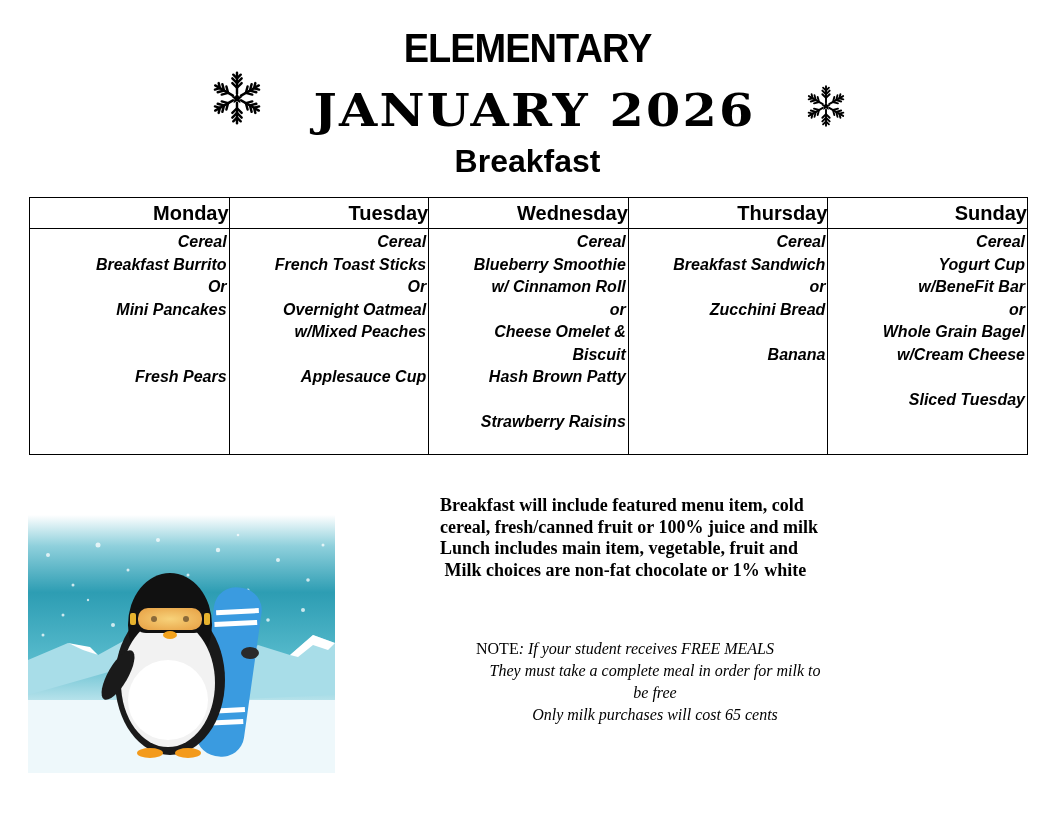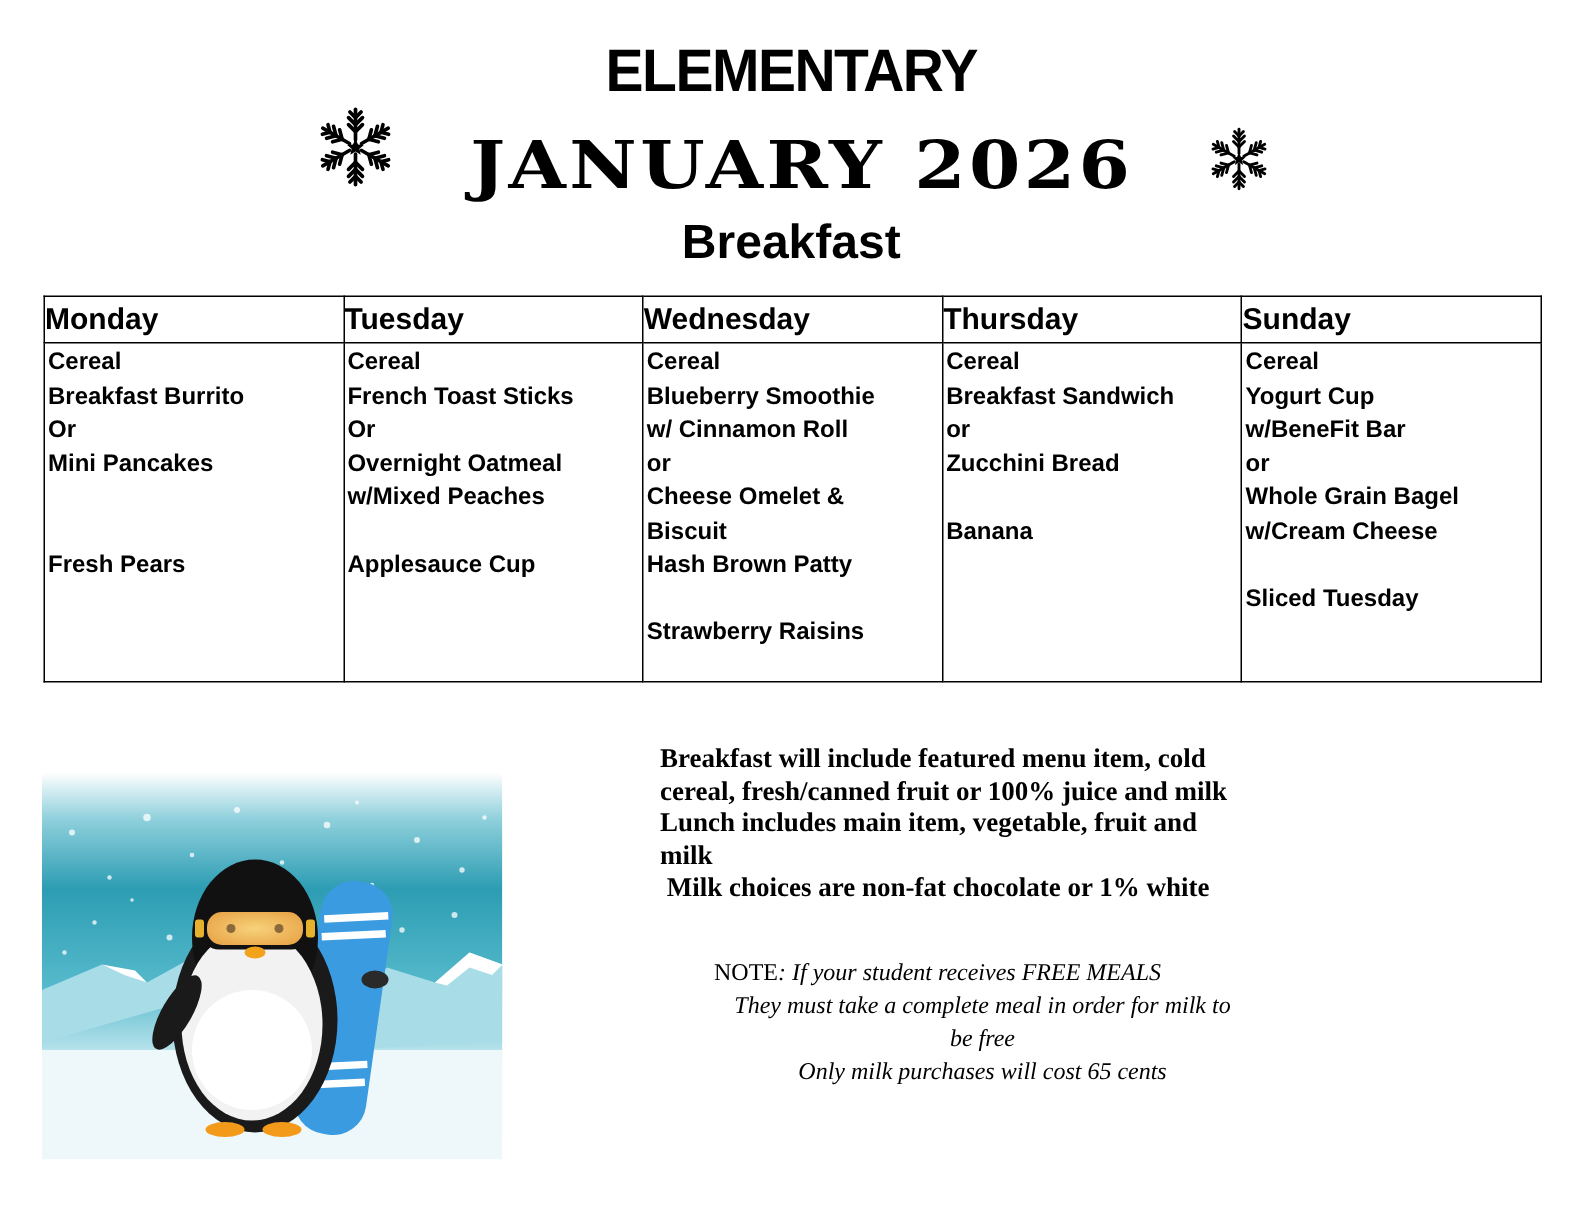--- a/index.html
+++ b/index.html
@@ -14,23 +14,23 @@
     position:absolute; left:262px; width:545px; top:16px; text-align:center;
     font-family:"DejaVu Serif", serif; font-weight:bold; font-size:44px; line-height:50px;
     letter-spacing:2px; transform:scaleX(1.12); transform-origin:center;
   }
   .flake { position:absolute; width:56px; height:56px; }
   .flake.left { left:209px; top:0px; }
   .flake.right { left:804px; top:14px; width:44px; height:44px; }
   .subtitle { position:absolute; left:0; width:1055px; top:141px; text-align:center; font-weight:bold; font-size:32px; line-height:40px; }
 
   table.menu { position:absolute; left:29px; top:197px; width:999px; height:258px; border-collapse:collapse; table-layout:fixed; }
-  table.menu th, table.menu td { border:1.5px solid #000; text-align:left; }
+  table.menu th, table.menu td { border:1.5px solid #000; text-align:right; }
   table.menu th { height:30px; font-size:20px; font-weight:bold; line-height:30px; padding:0; }
-  table.menu td { vertical-align:top; padding:2px 2px 0 2px; font-weight:bold; font-size:16px; line-height:22.5px; }
+  table.menu td { vertical-align:top; padding:2px 2px 0 2px; font-weight:bold; font-size:16px; line-height:22.5px;font-style:italic; }
   .line { display:block; min-height:22.5px; white-space:nowrap; }
 
   .penguin-box { position:absolute; left:28px; top:515px; width:307px; height:258px; overflow:hidden; }
   .info { position:absolute; left:440px; top:495px; width:430px; font-family:"Liberation Serif", serif; font-weight:bold; font-size:18px; line-height:21.5px; }
   .note { position:absolute; left:440px; top:638px; width:430px; text-align:center; font-family:Liberation Serif, serif; font-size:16px; line-height:22px; }
   .note .it { font-style:italic; }
 </style>
 </head>
 <body>
 
@@ -205,21 +205,20 @@
 
     <ellipse cx="122" cy="238" rx="13" ry="5" fill="#f39a1b"></ellipse>
     <ellipse cx="160" cy="238" rx="13" ry="5" fill="#f39a1b"></ellipse>
   </svg>
 </div>
 
 <div class="info">
   <div>Breakfast will include featured menu item, cold</div>
   <div>cereal, fresh/canned fruit or 100% juice and milk</div>
   <div>Lunch includes main item, vegetable, fruit and</div>
-  <div>milk</div>
   <div style="white-space:pre"> Milk choices are non-fat chocolate or 1% white</div>
 </div>
 
 <div class="note">
   <div style="padding-right:60px"><span>NOTE</span><span class="it">: If your student receives FREE MEALS</span></div>
   <div class="it">They must take a complete meal in order for milk to</div>
   <div class="it">be free</div>
   <div class="it">Only milk purchases will cost 65 cents</div>
 </div>
 

